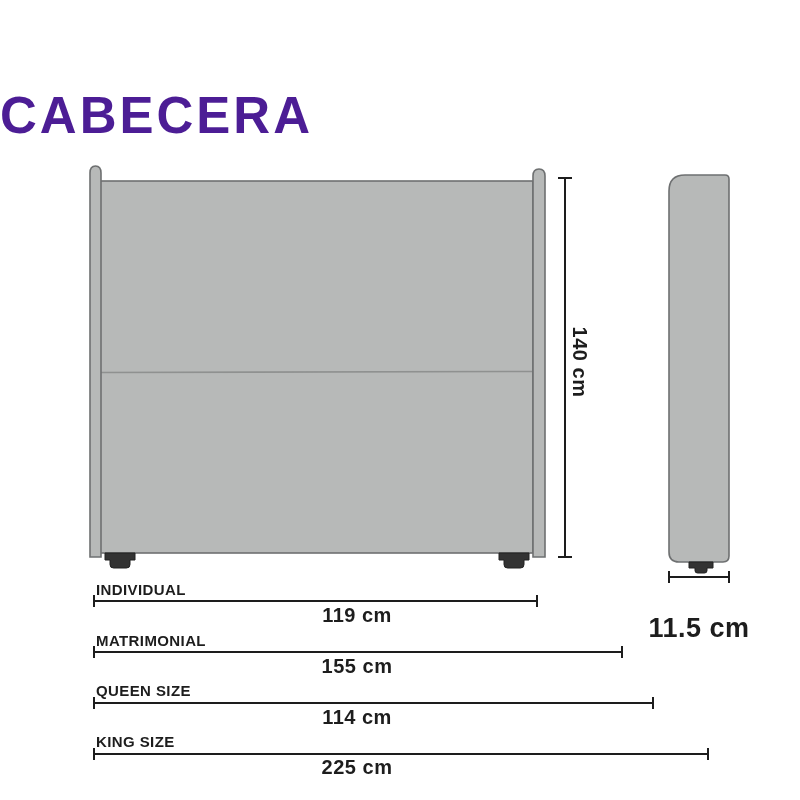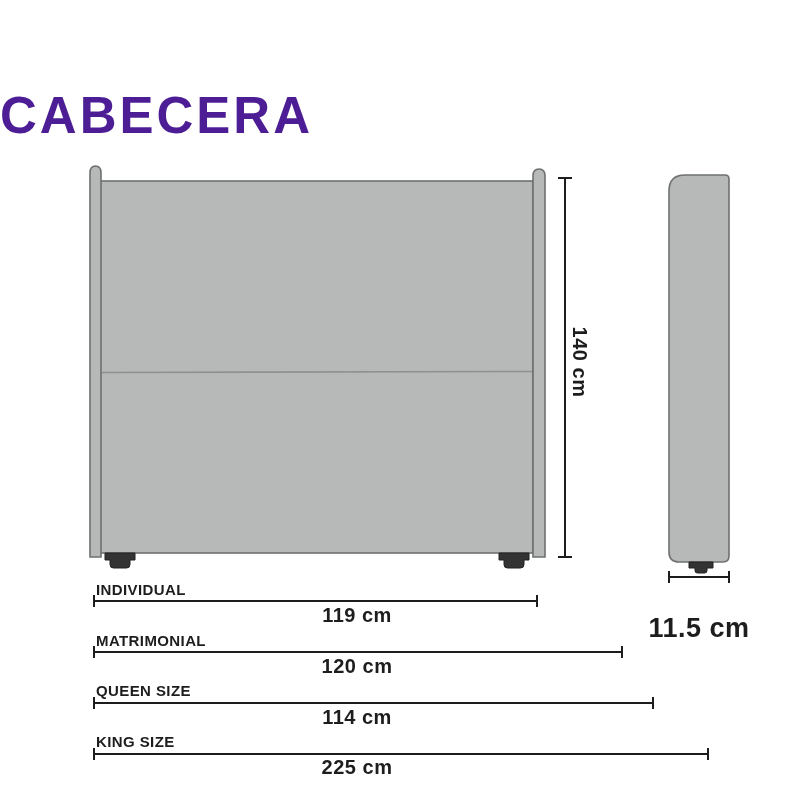--- a/index.html
+++ b/index.html
@@ -110,21 +110,21 @@
     </g>
   </svg>
 
   <div class="dim-label-vertical">140 cm</div>
   <div class="dim-label-depth">11.5 cm</div>
 
   <div class="size-label" style="top:583px">INDIVIDUAL</div>
   <div class="size-value" style="top:605px">119 cm</div>
 
   <div class="size-label" style="top:634px">MATRIMONIAL</div>
-  <div class="size-value" style="top:656px">120 cm</div>
+  <div class="size-value" style="top:656px">155 cm</div>
 
   <div class="size-label" style="top:684px">QUEEN SIZE</div>
   <div class="size-value" style="top:707px">114 cm</div>
 
   <div class="size-label" style="top:735px">KING SIZE</div>
   <div class="size-value" style="top:757px">225 cm</div>
 
 </div>
 
 </body></html>

